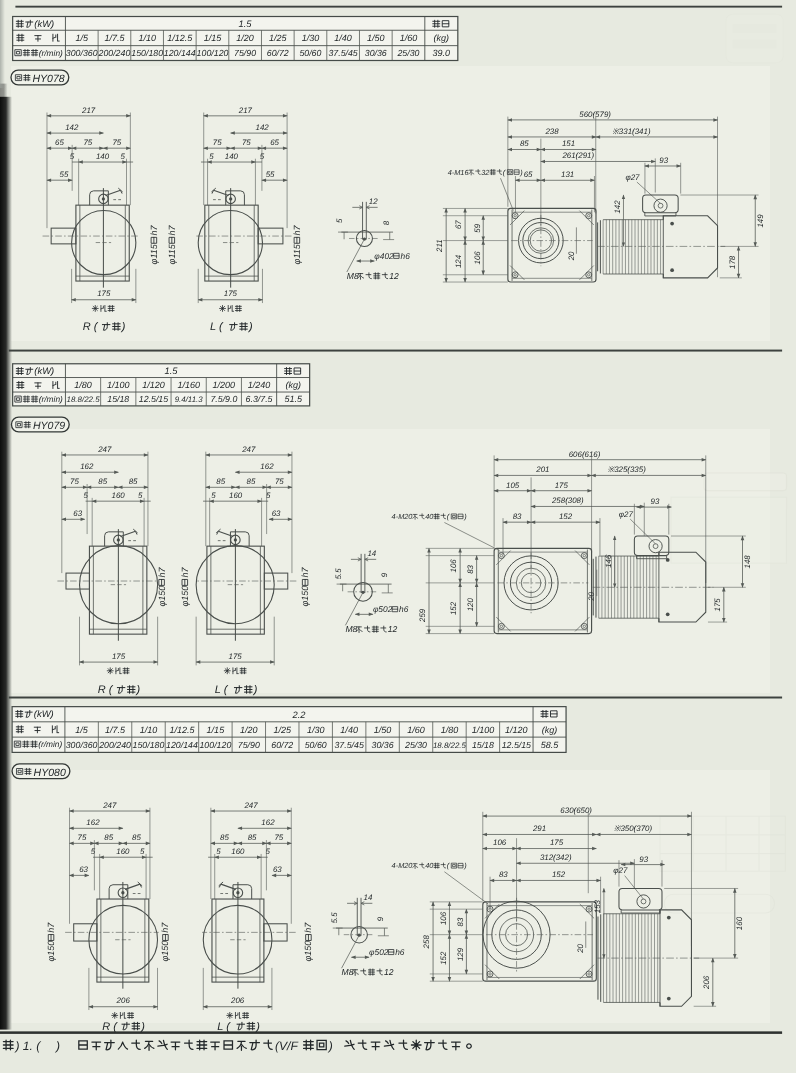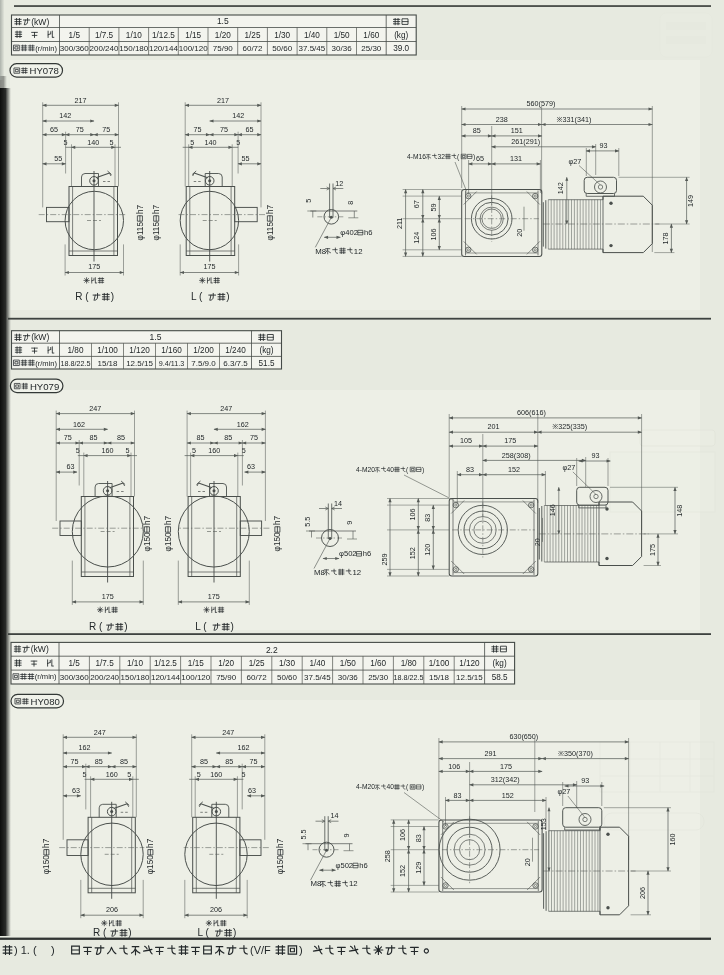--- a/index.html
+++ b/index.html
@@ -1,16 +1,16 @@
 <!DOCTYPE html>
 <html><head><meta charset="utf-8"><title>HY078-080</title>
 <style>
 html,body{margin:0;padding:0;background:#e7eae0;overflow:hidden;}
 svg{display:block;filter:blur(0.38px);}
-#page{position:relative;width:724px;height:975px;overflow:hidden;font-family:"Liberation Sans",sans-serif;}
+#page{position:relative;width:724px;height:975px;overflow:hidden;font-family:"Liberation Sans",sans-serif;font-style:italic;}
 svg text{font-family:"Liberation Sans",sans-serif;}
 </style></head>
 <body>
 <div id="page">
 <svg width="724" height="975" viewBox="0 0 724 975" font-family="Liberation Sans, sans-serif">
 <defs>
         <path id="g1" d="M1.5 1.5 H8.5 V8.5 H1.5 Z M1.5 5 H8.5" fill="none" stroke="#23282a" stroke-width="1.05" stroke-linecap="round"></path>
         <path id="g2" d="M1 3 H9 M6.2 1 V5.2 C6.2 7.5 4.8 8.8 3 9 M3.6 3 L2.2 8.8" fill="none" stroke="#23282a" stroke-width="1.05" stroke-linecap="round"></path>
         <path id="g3" d="M2 1 V9 M2 5.6 L4.6 4.6 M7.3 1 V8.2 M7.3 8.8 H9.2 M5.3 1.8 V4.6" fill="none" stroke="#23282a" stroke-width="1.05" stroke-linecap="round"></path>
         <path id="g4" d="M1 2.2 H9 M1 5 H9 M1 7.8 H9 M3.2 1 V9 M6.8 1 V9" fill="none" stroke="#23282a" stroke-width="1.05" stroke-linecap="round"></path>

